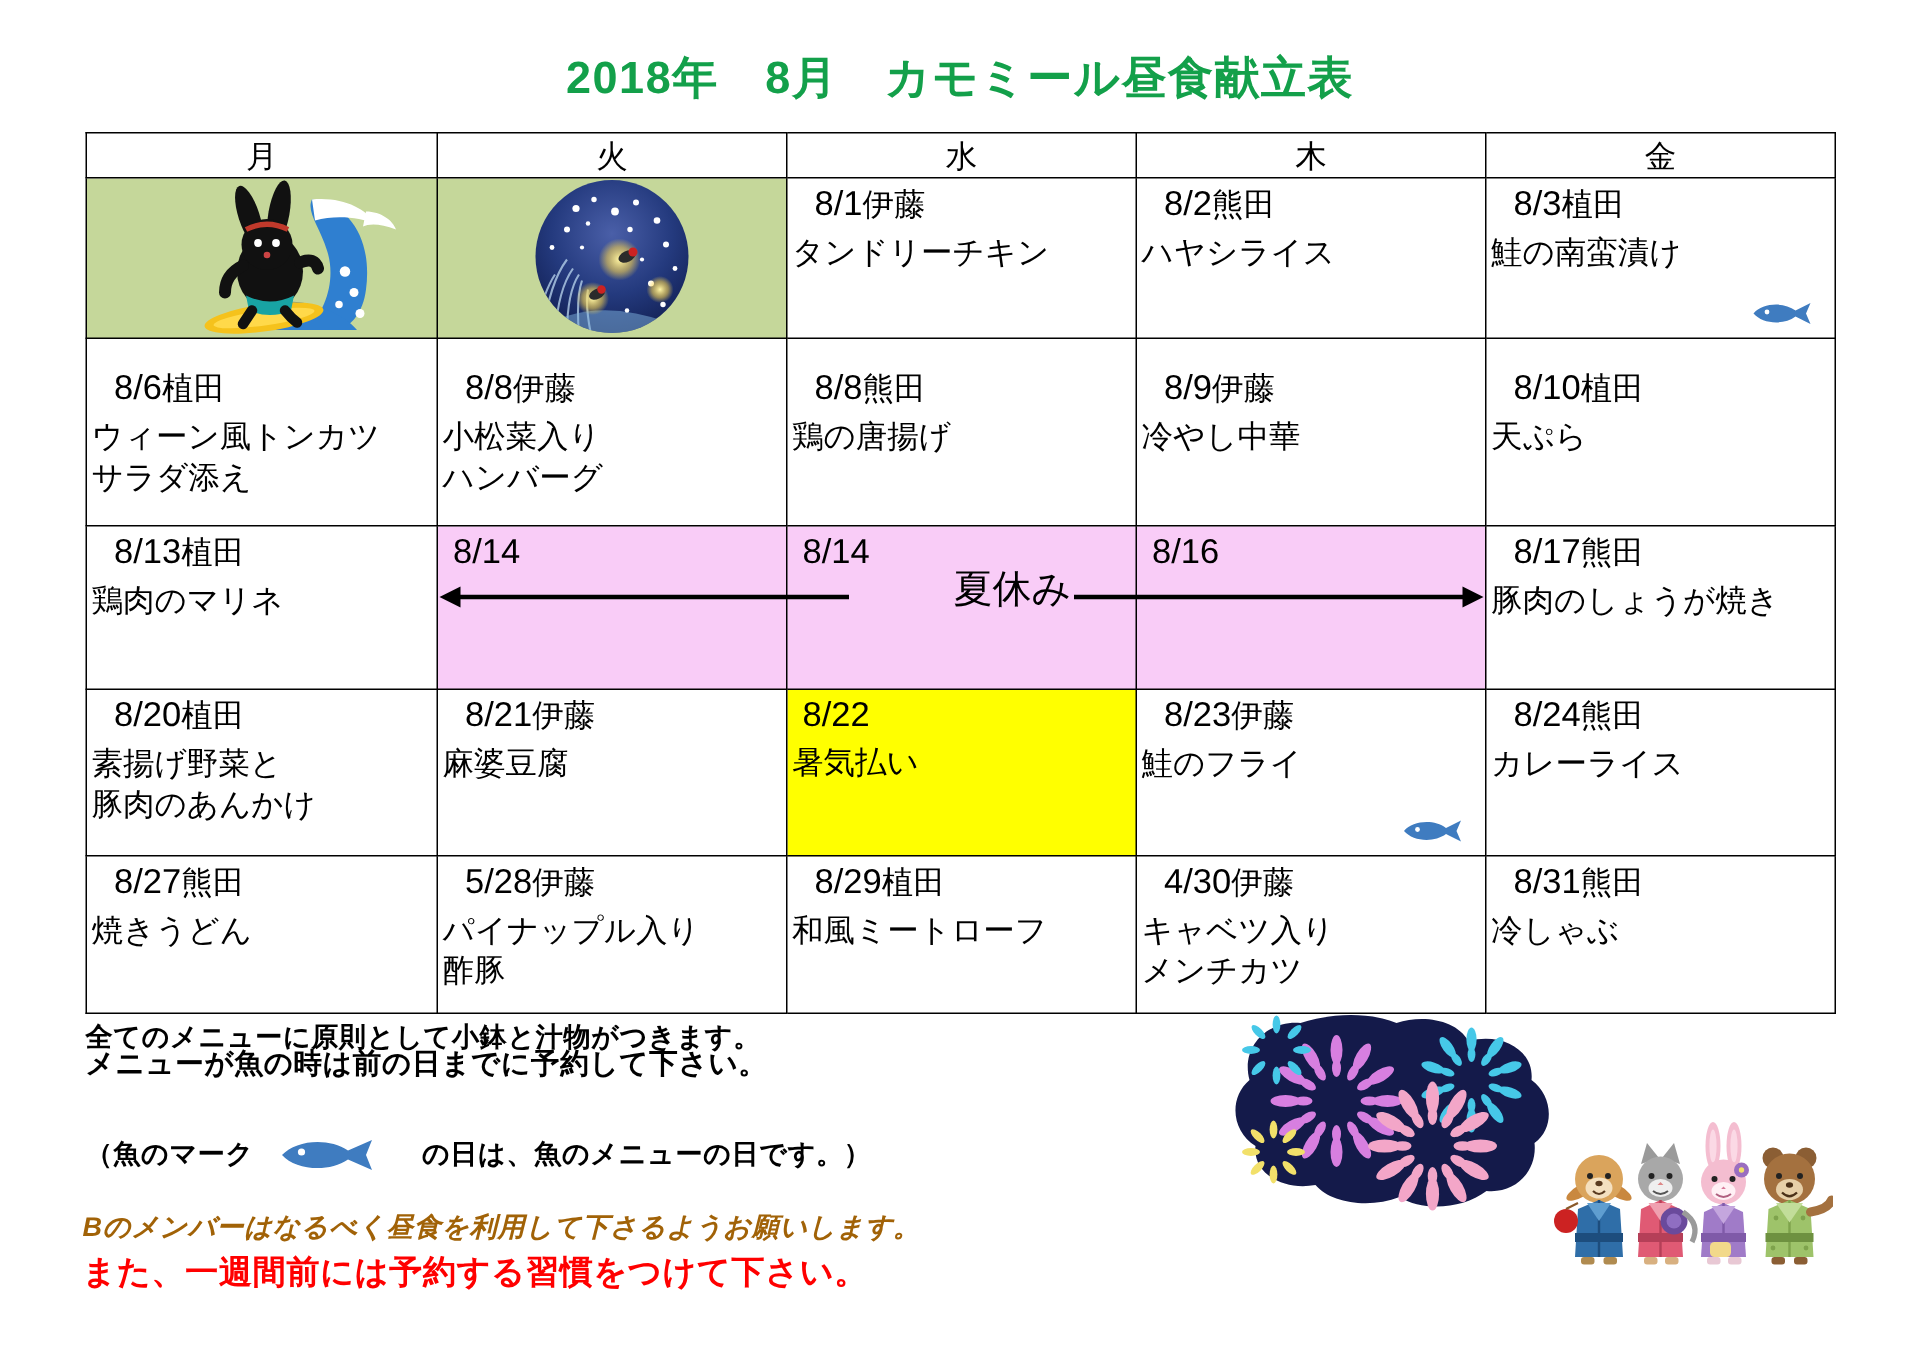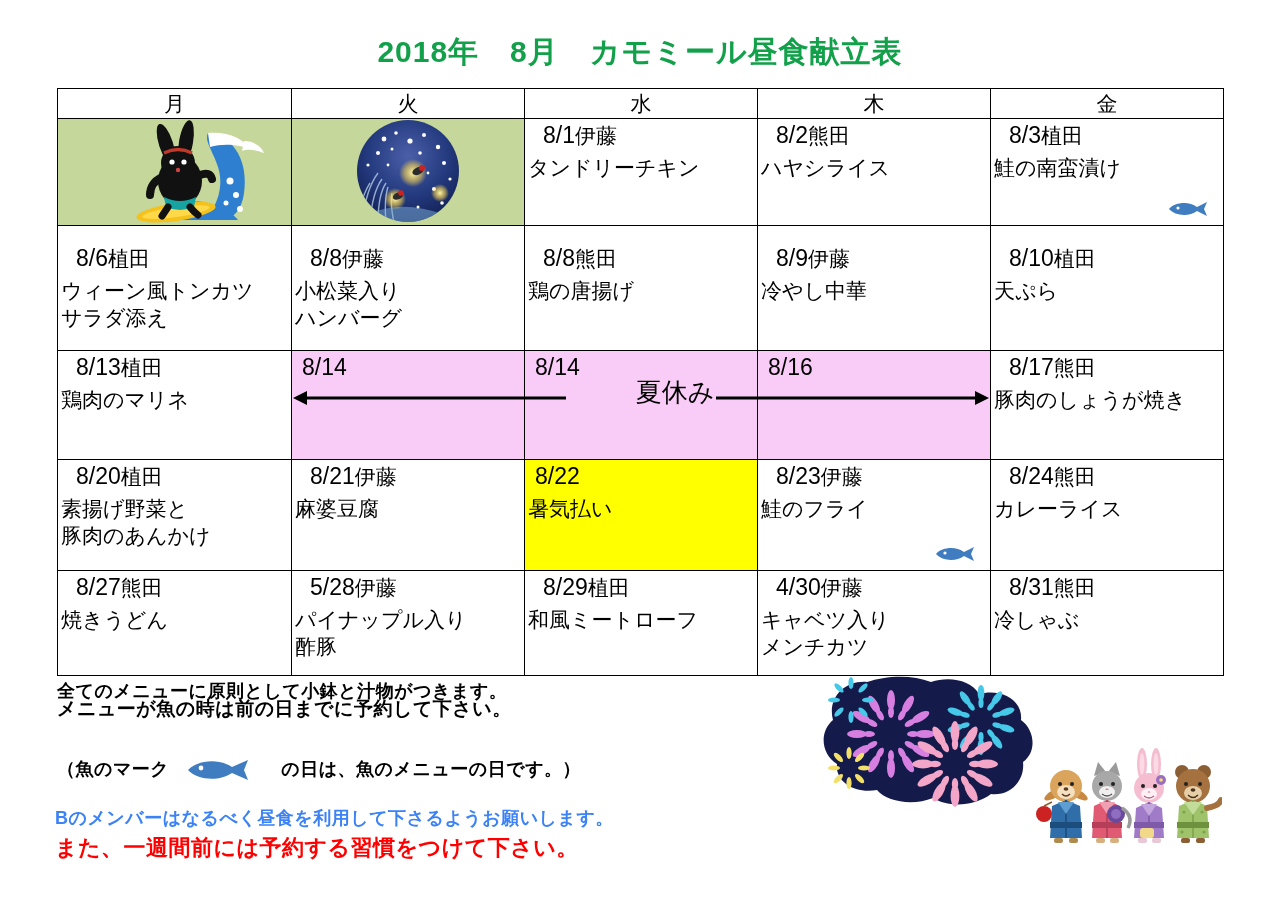--- a/index.html
+++ b/index.html
@@ -140,21 +140,21 @@
   #note2 { left: 57px; top: 696px; font-size: 19px; letter-spacing: .5px; }
   #note3 { left: 57px; top: 757px; font-size: 18px; letter-spacing: .5px; }
   #note3 .gap { display: inline-block; width: 112px; }
   #note-fish {
     position: absolute;
     left: 185px;
     top: 758px;
     width: 66px;
     height: 24px;
   }
-  #note4 { left: 55px; top: 806px; font-size: 18px; color: #3b82f6; letter-spacing: .5px; }
+  #note4 { left: 55px; top: 806px; font-size: 18px; color: #a16207; letter-spacing: .5px; font-style: italic; }
   #note5 { left: 55px; top: 833px; font-size: 22px; color: #ff0000; letter-spacing: .5px; }
 
   
   #fireworks-art {
     position: absolute;
     left: 815px;
     top: 672px;
     width: 240px;
     height: 145px;
   }

